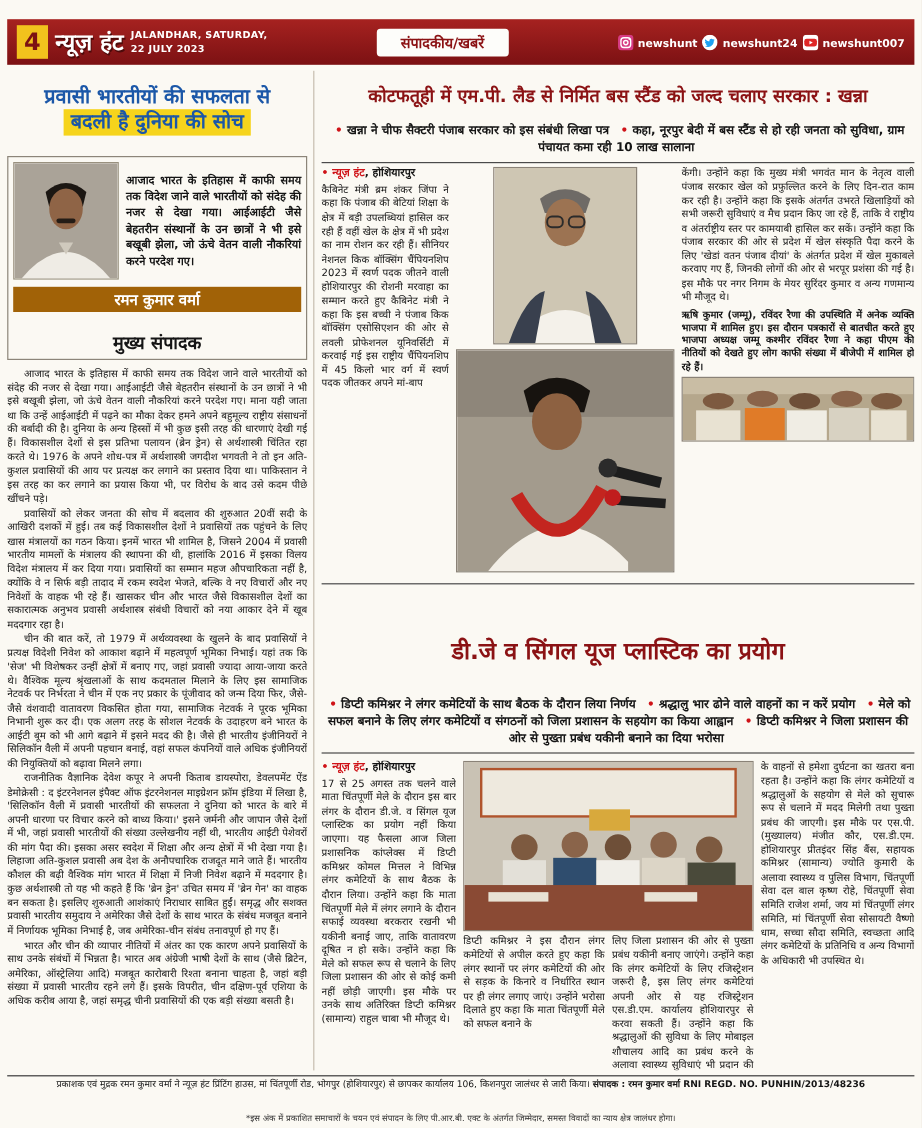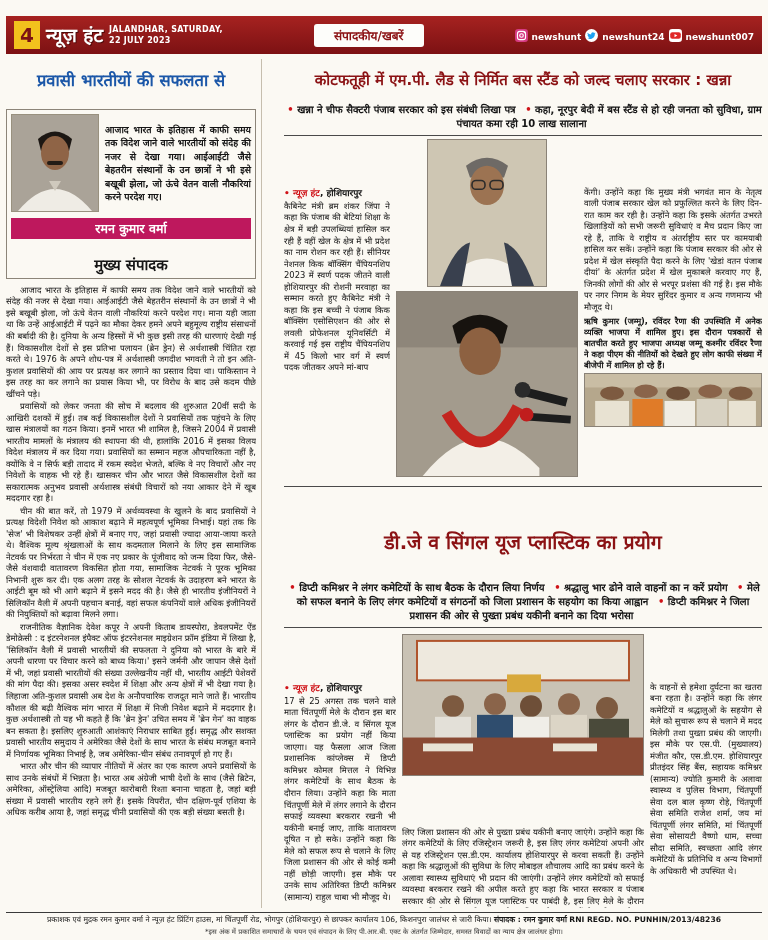--- a/index.html
+++ b/index.html
@@ -10,43 +10,43 @@
   .masthead{flex:0 0 38px;background:linear-gradient(180deg,#a62220,#7c1113);display:flex;align-items:center;gap:6px;padding:0 8px;}
   .pagenum{width:26px;height:28px;background:#f2c21d;color:#7c1113;font-size:20px;font-weight:bold;display:flex;align-items:center;justify-content:center;flex:0 0 26px;}
   .logo{color:#fff;font-size:19px;font-weight:bold;white-space:nowrap;text-shadow:1px 1px 0 #4d0a0a;}
   .dateline{color:#fff;font-size:8px;font-weight:bold;line-height:1.4;white-space:nowrap;letter-spacing:.3px;}
   .section-pill{background:#fdfdfa;color:#8b1214;font-size:12px;font-weight:bold;padding:3px 20px;border-radius:3px;margin:0 auto;white-space:nowrap;}
   .social{display:flex;align-items:flex-end;gap:4px;color:#fff;font-size:9px;font-weight:bold;white-space:nowrap;}
   .sicon{width:13px;height:13px;display:inline-block;flex:0 0 13px;}
   .sicon svg{width:13px;height:13px;display:block;}
 
   
-  .content{flex:1;display:flex;gap:22px;margin-top:5px;min-height:0;}
+  .content{flex:1;display:flex;gap:6px;margin-top:5px;min-height:0;}
   .left-col{flex:0 0 250px;width:250px;border-right:1px solid #c6beae;padding-right:5px;display:flex;flex-direction:column;min-height:0;}
   .right-col{flex:1;display:flex;flex-direction:column;min-height:0;}
 
   
   .ed-headline{text-align:center;color:#1b57a8;font-weight:bold;font-size:16.5px;line-height:1.3;}
   .ed-headline .hl2{background:#f6d41c;padding:0 6px;display:inline-block;}
   .ed-box{border:1px solid #8c8579;margin-top:6px;padding:4px;}
   .ed-box-top{display:flex;gap:6px;}
   .ed-photo{flex:0 0 86px;width:86px;height:96px;border:1px solid #99917f;}
   .ed-photo svg{width:100%;height:100%;display:block;}
   .ed-intro{font-size:9.3px;font-weight:bold;line-height:1.45;text-align:justify;}
-  .author-bar{margin-top:5px;background:#be185d;color:#fff;text-align:center;font-size:12.5px;font-weight:bold;padding:2px 0;}
+  .author-bar{margin-top:5px;background:#a16207;color:#fff;text-align:center;font-size:12.5px;font-weight:bold;padding:2px 0;}
   .author-title{text-align:center;font-size:15px;font-weight:bold;margin-top:15px;}
   .ed-body{margin-top:6px;font-size:8.4px;line-height:1.37;text-align:justify;overflow:hidden;flex:1;}
   .ed-body p{margin:0 0 1px;text-indent:14px;}
 
   
   .subhead{font-size:10px;font-weight:bold;text-align:center;line-height:1.4;margin-top:10px;}
   .subhead .b{margin:0 3px;display:inline;}
   .subhead .b::before{content:"• ";color:#cf1318;}
   .rule{border-top:1px solid #4a4a4a;margin:4px 0 3px;}
-  .ncol{font-size:8.4px;line-height:1.37;text-align:justify;overflow:hidden;margin-top:48px;}
+  .ncol{font-size:8.4px;line-height:1.37;text-align:justify;overflow:hidden;}
   .byline{font-size:9px;font-weight:bold;margin-bottom:2px;}
   .byline::before{content:"• ";color:#cf1318;}
   .byline .nm{color:#cf1318;}
   .photo{border:1px solid #8a8277;box-sizing:border-box;}
   .photo svg{display:block;width:100%;height:100%;}
 
   
   .art1-headline{color:#8b1214;font-weight:bold;font-size:15px;text-align:center;line-height:1.25;}
   .art1-grid{display:flex;gap:6px;height:342px;overflow:hidden;}
   .a1c1{flex:0 0 106px;}
@@ -67,21 +67,21 @@
   .a2c1{flex:0 0 112px;}
   .a2mid{flex:0 0 242px;display:flex;flex-direction:column;min-height:0;}
   .a2photo{width:242px;height:142px;flex:0 0 142px;}
   .a2cols{display:flex;gap:6px;margin-top:3px;flex:1;overflow:hidden;min-height:0;}
   .a2cols .ncol{flex:1;}
   .a2c4{flex:1;}
 
   
   .footer{flex:0 0 auto;border-top:1.5px solid #3a3a3a;margin-top:4px;padding-top:2px;text-align:center;}
   .f1{font-size:7.6px;line-height:1.4;}
-  .f2{font-size:7px;color:#333;margin-top:1px;}
+  .f2{font-size:7px;color:#333;margin-top:17px;}
 </style>
 </head>
 <body>
 
 <div class="page">
 
   <header class="masthead">
     <div class="pagenum">4</div>
     <div class="logo">न्यूज़ हंट</div>
     <div class="dateline">
@@ -115,20 +115,21 @@
       </span>
       <span>newshunt007</span>
     </div>
   </header>
 
   <div class="content">
 
     <section class="left-col">
       <h1 class="ed-headline">
         <span>प्रवासी भारतीयों की सफलता से</span><br>
+        <span class="hl2">बदली है दुनिया की सोच</span>
       </h1>
       <div class="ed-box">
         <div class="ed-box-top">
           <div class="ed-photo">
             <svg viewBox="0 0 86 96" preserveAspectRatio="none">
               <rect width="86" height="96" fill="#aaa398"></rect>
               <path d="M26 24 q17 -15 34 0 l-3 12 -28 0 z" fill="#1c1713"></path>
               <ellipse cx="43" cy="38" rx="14" ry="17" fill="#8f6446"></ellipse>
               <rect x="35" y="46" width="16" height="4" rx="2" fill="#241c16"></rect>
               <path d="M6 96 q37 -44 74 0 z" fill="#efece5"></path>
@@ -252,20 +253,21 @@
                 <rect x="74" y="81" width="36" height="24" fill="#2f4d6e"></rect>
                 <rect x="110" y="83" width="36" height="22" fill="#f0eee8"></rect>
                 <rect x="148" y="81" width="36" height="24" fill="#dcd5c6"></rect>
                 <rect x="186" y="85" width="40" height="20" fill="#4a4a3a"></rect>
                 <rect y="104" width="240" height="38" fill="#8a4a34"></rect>
                 <rect x="20" y="110" width="50" height="8" fill="#e8e2d4"></rect>
                 <rect x="150" y="110" width="44" height="8" fill="#e8e2d4"></rect>
               </svg>
             </div>
             <div class="a2cols">
+              <div class="ncol">डिप्टी कमिश्नर ने इस दौरान लंगर कमेटियों से अपील करते हुए कहा कि लंगर स्थानों पर लंगर कमेटियों की ओर से सड़क के किनारे व निर्धारित स्थान पर ही लंगर लगाए जाएं। उन्होंने भरोसा दिलाते हुए कहा कि माता चिंतपूर्णी मेले को सफल बनाने के</div>
               <div class="ncol">लिए जिला प्रशासन की ओर से पुख्ता प्रबंध यकीनी बनाए जाएंगे। उन्होंने कहा कि लंगर कमेटियों के लिए रजिस्ट्रेशन जरूरी है, इस लिए लंगर कमेटियां अपनी ओर से यह रजिस्ट्रेशन एस.डी.एम. कार्यालय होशियारपुर से करवा सकती हैं। उन्होंने कहा कि श्रद्धालुओं की सुविधा के लिए मोबाइल शौचालय आदि का प्रबंध करने के अलावा स्वास्थ्य सुविधाएं भी प्रदान की जाएंगी। उन्होंने लंगर कमेटियों को सफाई व्यवस्था बरकरार रखने की अपील करते हुए कहा कि भारत सरकार व पंजाब सरकार की ओर से सिंगल यूज प्लास्टिक पर पाबंदी है, इस लिए मेले के दौरान इस पाबंदी की पालना की जाए। कोमल मित्तल ने श्रद्धालुओं से अपील करते हुए कहा कि वे भार ढोने वाले वाहनों का प्रयोग न करें। उन्होंने कहा कि इस तरह</div>
             </div>
           </div>
           <div class="ncol a2c4">
             <span>के वाहनों से हमेशा दुर्घटना का खतरा बना रहता है। उन्होंने कहा कि लंगर कमेटियों व श्रद्धालुओं के सहयोग से मेले को सुचारू रूप से चलाने में मदद मिलेगी तथा पुख्ता प्रबंध की जाएगी। इस मौके पर एस.पी. (मुख्यालय) मंजीत कौर, एस.डी.एम. होशियारपुर प्रीतइंदर सिंह बैंस, सहायक कमिश्नर (सामान्य) ज्योति कुमारी के अलावा स्वास्थ्य व पुलिस विभाग, चिंतपूर्णी सेवा दल बाल कृष्ण रोहे, चिंतपूर्णी सेवा समिति राजेश शर्मा, जय मां चिंतपूर्णी लंगर समिति, मां चिंतपूर्णी सेवा सोसायटी वैष्णो धाम, सच्चा सौदा समिति, स्वच्छता आदि लंगर कमेटियों के प्रतिनिधि व अन्य विभागों के अधिकारी भी उपस्थित थे।</span>
           </div>
         </div>
       </article>
 
     </section>

